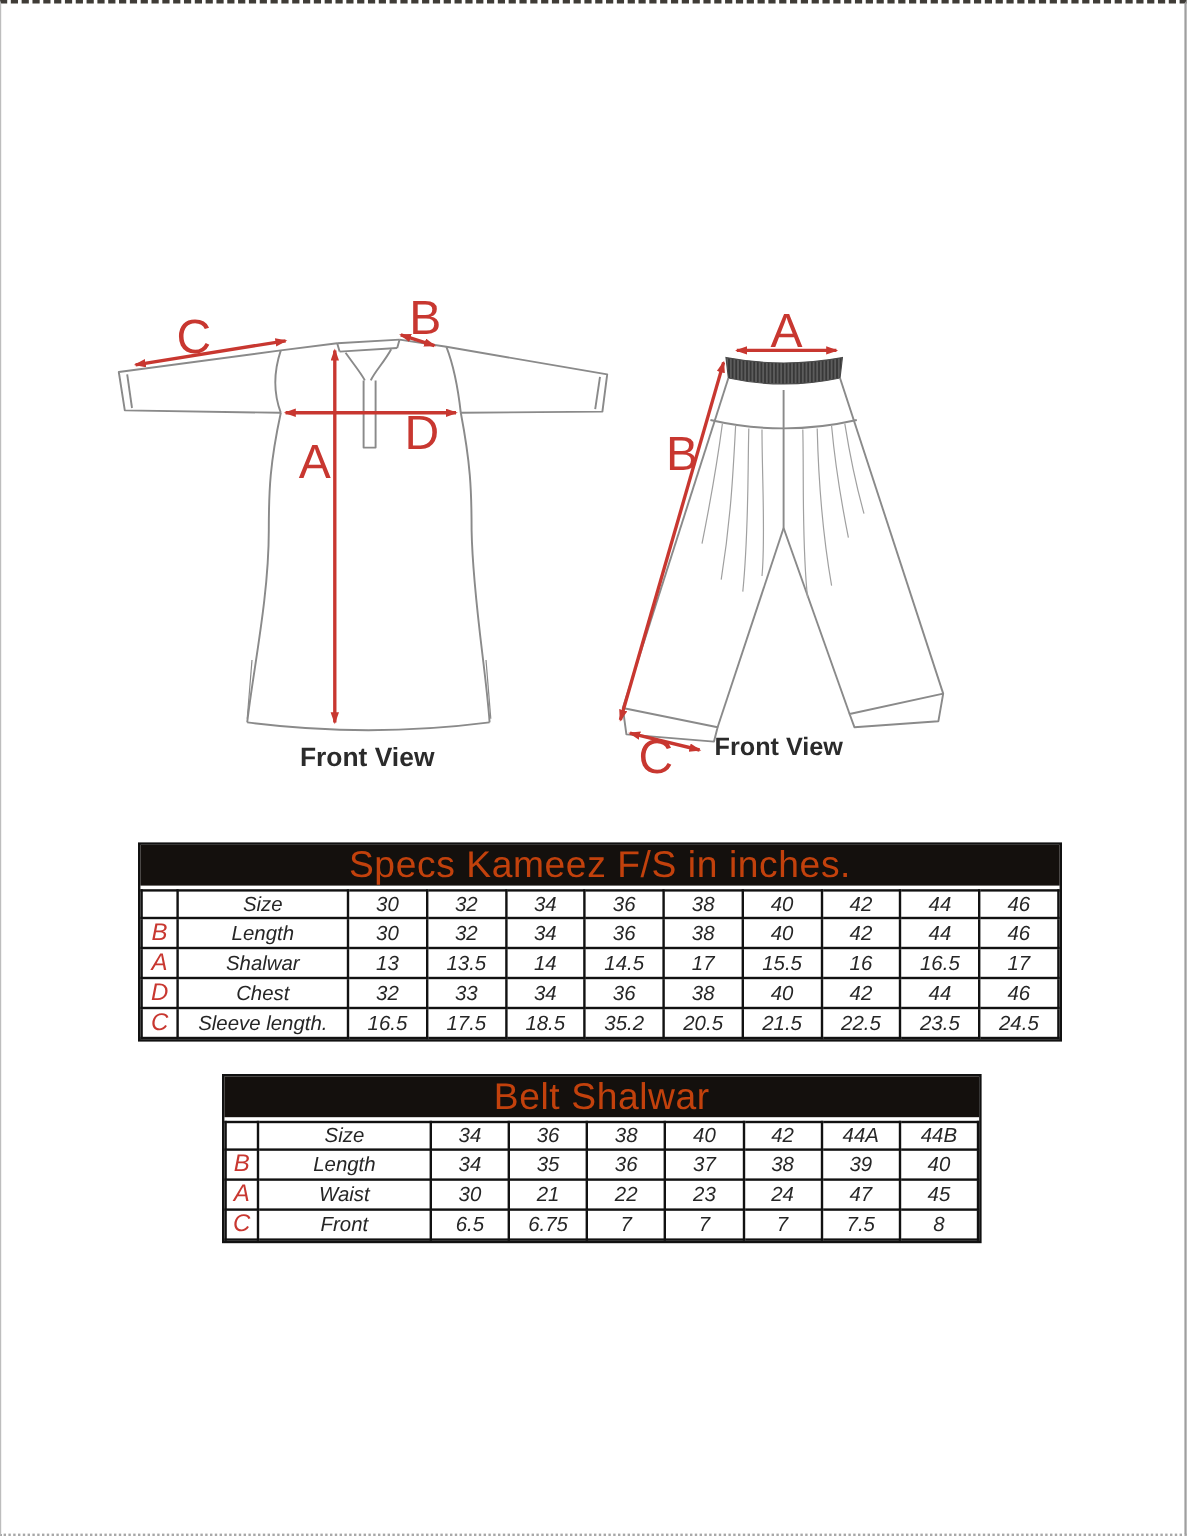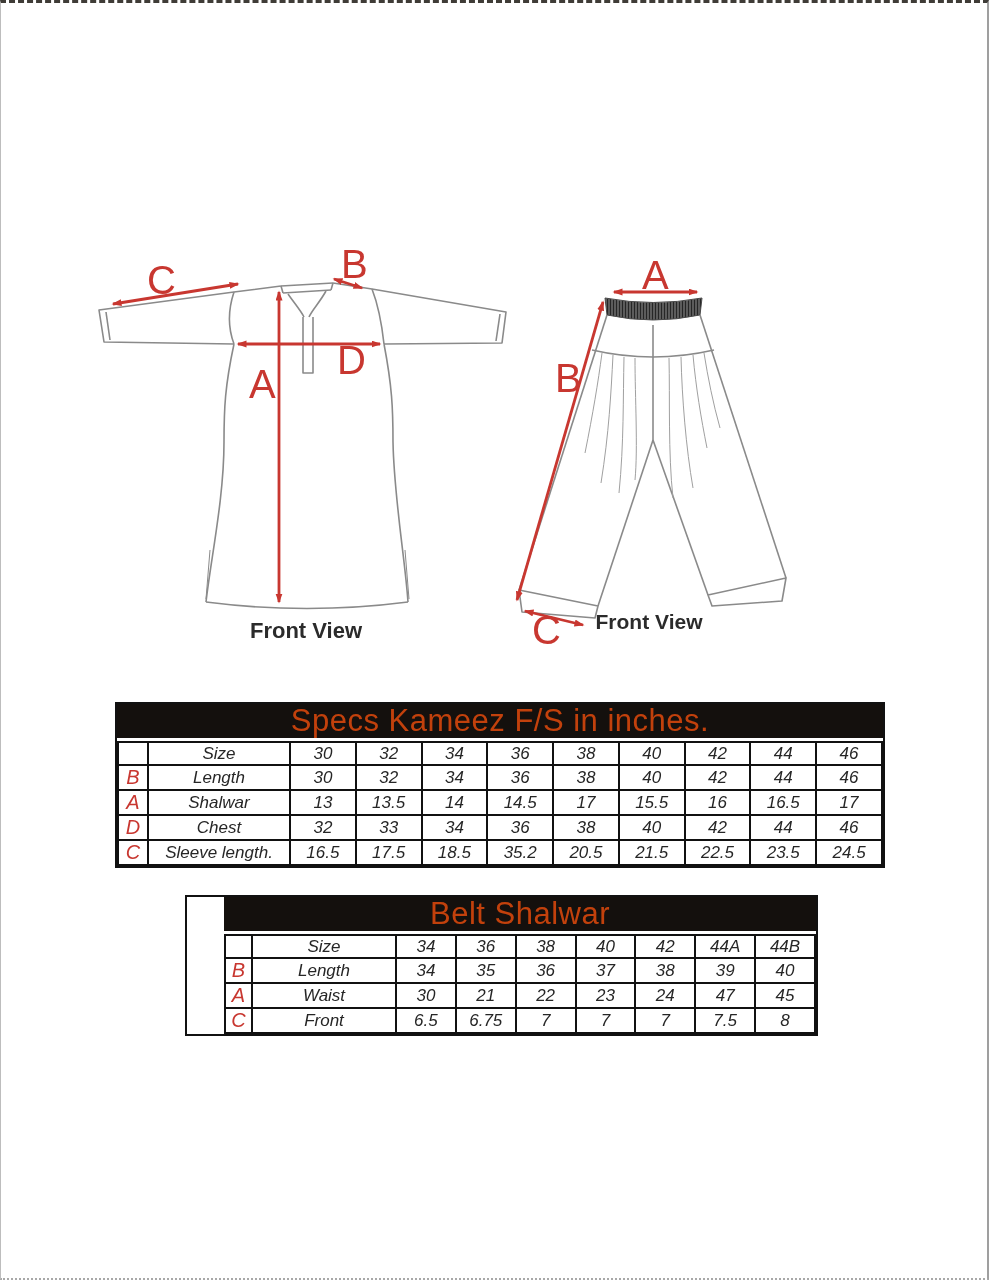--- a/index.html
+++ b/index.html
@@ -13,21 +13,21 @@
     border-right:2px solid #9f9f9f;
     box-sizing:border-box;
   }
   svg { position:absolute; overflow:visible; }
   svg text { font-family:"Liberation Sans", sans-serif; }
   .meas-label { font-size:40px; fill:#c83730; }
   .caption { fill:#2b2b2b; font-weight:bold; }
 
   .tableBox { position:absolute; border:2px solid #111111; background:#ffffff; box-sizing:border-box; }
   #kameez-box  { left:114px; top:699px; width:770px; }
-  #shalwar-box { left:184px; top:892px; width:633px;padding-left:37px; }
+  #shalwar-box { left:184px; top:892px; width:633px; }
   .spec-title {
     background:#14100d; color:#c2410c; text-align:center;
     height:34px; line-height:34px; font-size:31px; letter-spacing:0.5px;
     margin-bottom:3px;
   }
   table.spec-grid { border-collapse:collapse; table-layout:fixed; width:100%;font-style:italic; }
   table.spec-grid td {
     border:2px solid #111111; text-align:center; vertical-align:middle;
     height:21px; font-size:17px; color:#262626; padding:0 2px;
     overflow:hidden; white-space:nowrap;

